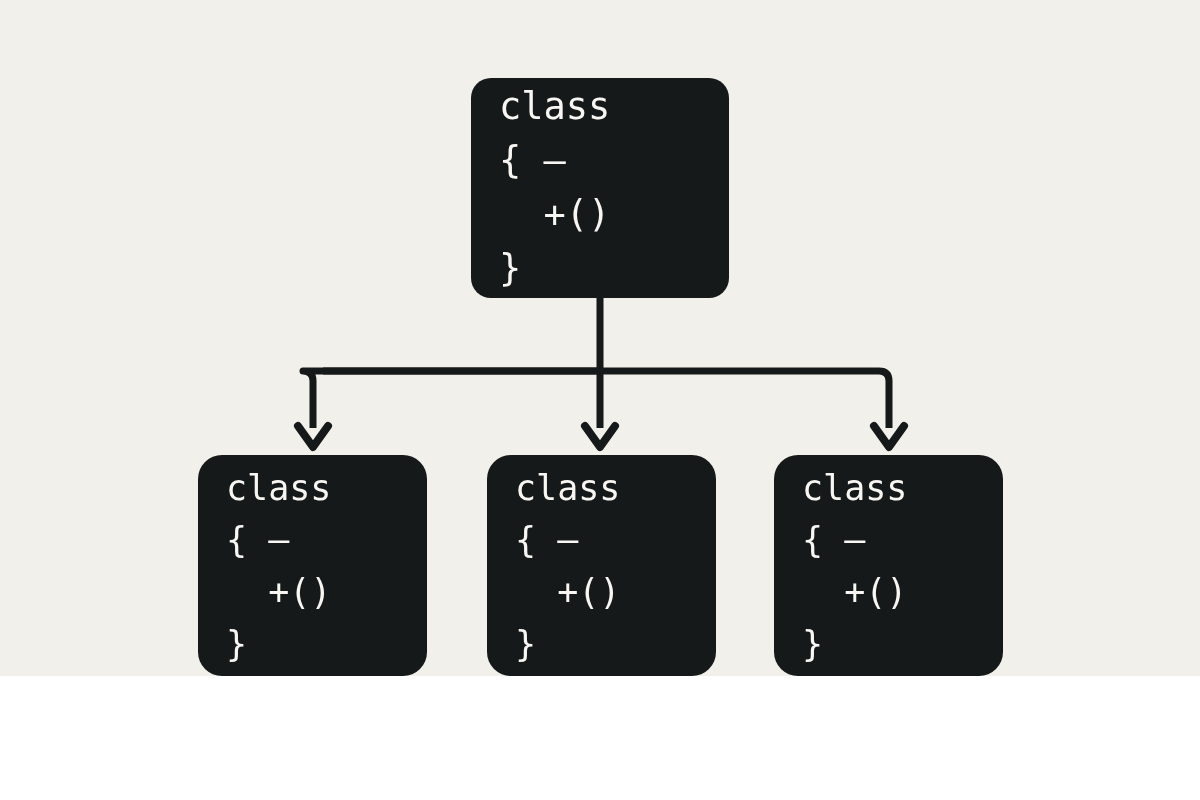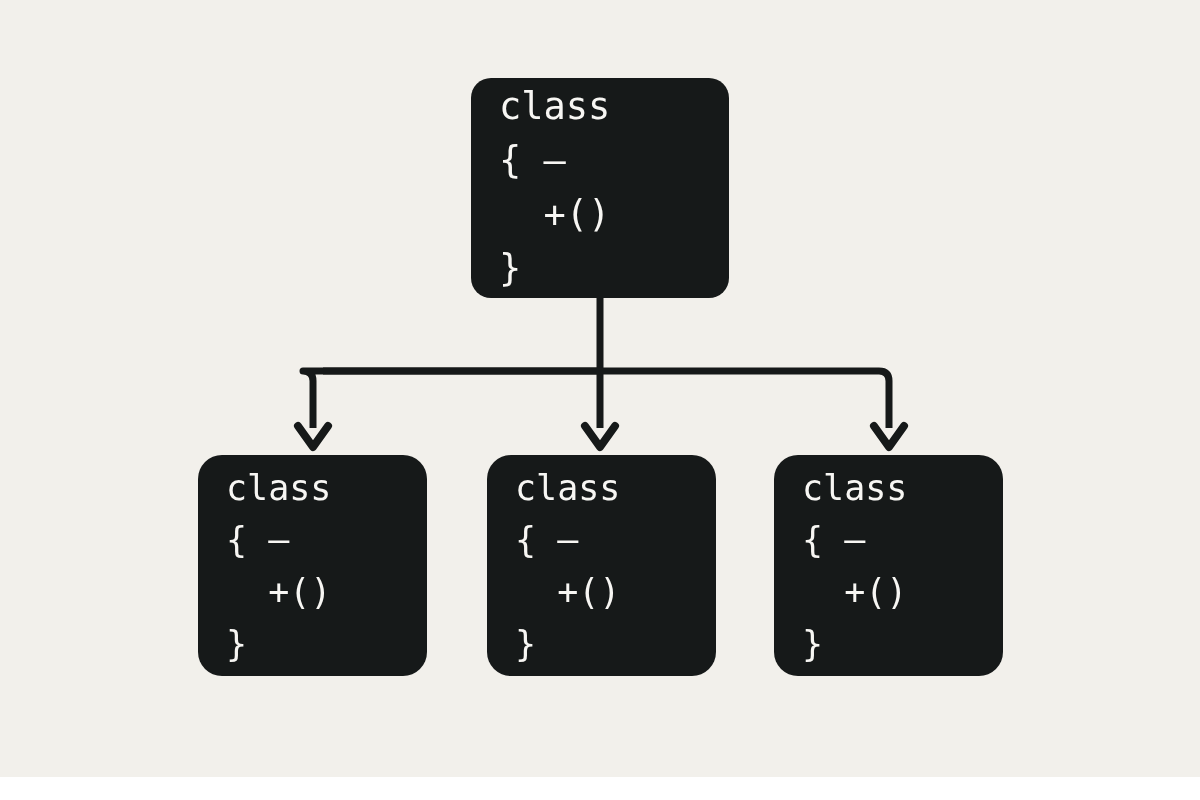--- a/index.html
+++ b/index.html
@@ -8,21 +8,21 @@
   }
   body {
     width: 1200px;
     height: 800px;
     overflow: hidden;
     font-family: "DejaVu Sans Mono", monospace;
   }
   #canvas {
     position: relative;
     width: 1200px;
-    height: 777px;
+    height: 676px;
     background: #f2f0eb;
   }
   #connectors {
     position: absolute;
     left: 0;
     top: 0;
     width: 1200px;
     height: 800px;
     pointer-events: none;
   }

